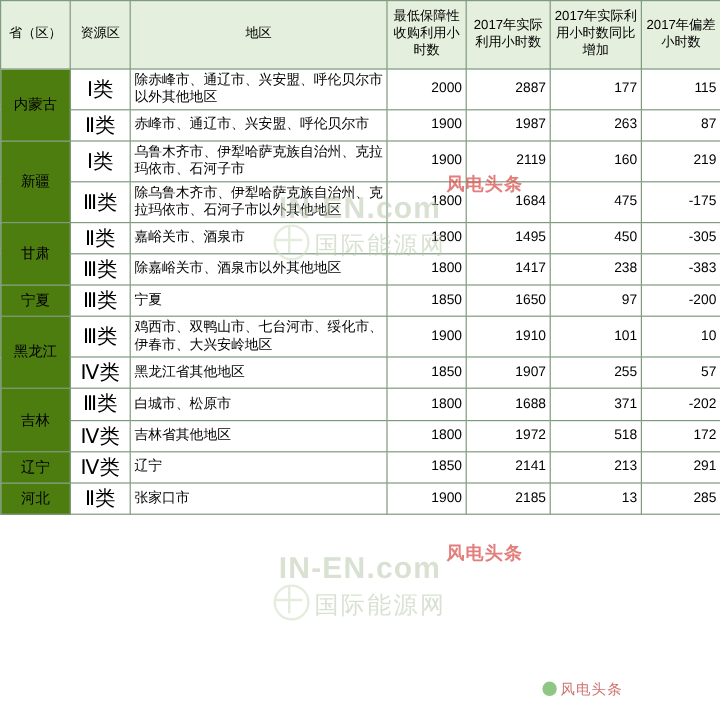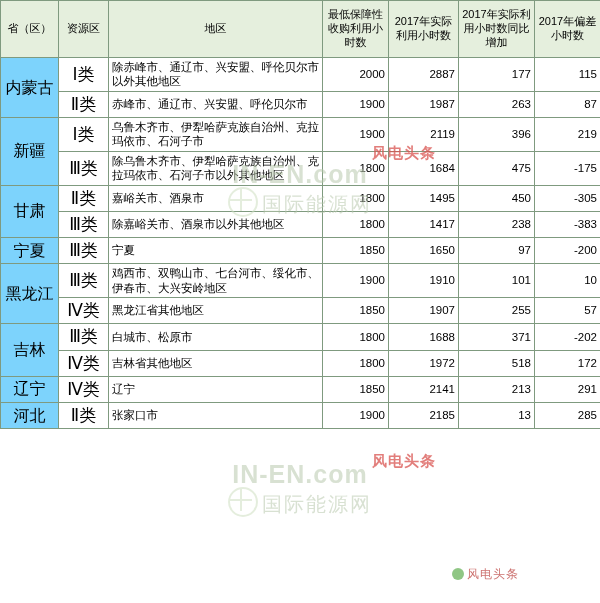--- a/index.html
+++ b/index.html
@@ -31,24 +31,24 @@
   thead th {
     background: #e5efdd;
     font-weight: bold;
     font-size: 11px;
     text-align: center;
     vertical-align: middle;
     padding: 3px 2px;
     height: 52px;
   }
   td.province {
-    background: #7dd3fc;
+    background: #4d7c0f;
     text-align: center;
     font-weight: normal;
-    font-size: 16px;
+    font-size: 12px;
   }
   td.zone {
     text-align: center;
     font-size: 17px;
   }
   td.region {
     text-align: left;
     font-size: 11.5px;
     padding-left: 5px;
     margin-top: 15px;
@@ -196,21 +196,21 @@
         <td class="num">1987</td>
         <td class="num">263</td>
         <td class="num">87</td>
       </tr>
       <tr>
         <td class="province" rowspan="2">新疆</td>
         <td class="zone">Ⅰ类</td>
         <td class="region">乌鲁木齐市、伊犁哈萨克族自治州、克拉玛依市、石河子市</td>
         <td class="num">1900</td>
         <td class="num">2119</td>
-        <td class="num">396</td>
+        <td class="num">160</td>
         <td class="num">219</td>
       </tr>
       <tr>
         <td class="zone">Ⅲ类</td>
         <td class="region">除乌鲁木齐市、伊犁哈萨克族自治州、克拉玛依市、石河子市以外其他地区</td>
         <td class="num">1800</td>
         <td class="num">1684</td>
         <td class="num">475</td>
         <td class="num">-175</td>
       </tr>

